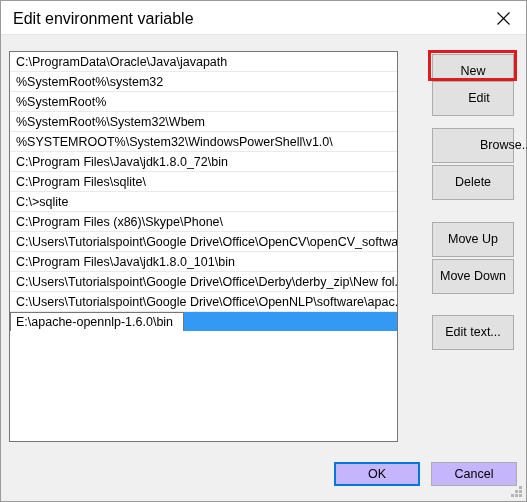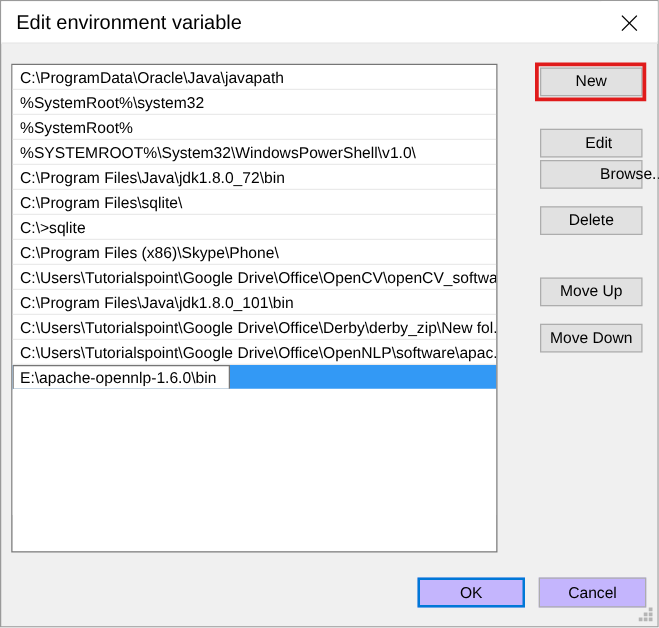--- a/index.html
+++ b/index.html
@@ -105,34 +105,34 @@
   }
   .list-filler {
     background: #ffffff;
   }
 
   
   .side-btn {
     position: absolute;
     left: 431px;
     width: 82px;
-    height: 23px;
+    height: 35px;
     background: #e1e1e1;
     border: 1px solid #adadad;
     box-sizing: border-box;
     font-family: "Liberation Sans", sans-serif;
     font-size: 12.5px;
     color: #000000;
     text-align: center;
     line-height: 21px;
     cursor: default;
     padding: 0;
   }
   #btn-new      { top: 53px; }
-  #btn-edit     { top: 102px; padding-left: 12px; }
+  #btn-edit     { top: 80px; padding-left: 12px; }
   #btn-browse   { top: 127px; padding-left: 47px; }
   #btn-delete   { top: 164px; }
   #btn-moveup   { top: 221px; }
   #btn-movedown { top: 258px; }
   #btn-edittext { top: 314px; }
 
   #new-highlight {
     position: absolute;
     left: 427px;
     top: 49px;
@@ -205,20 +205,21 @@
           <line x1="12.5" y1="0.5" x2="0.5" y2="12.5" stroke="#000000" stroke-width="1.1"></line>
         </svg>
       </span>
     </div>
   </div>
 
   <div id="listbox">
     <div class="list-row">C:\ProgramData\Oracle\Java\javapath</div>
     <div class="list-row">%SystemRoot%\system32</div>
     <div class="list-row">%SystemRoot%</div>
+    <div class="list-row">%SystemRoot%\System32\Wbem</div>
     <div class="list-row">%SYSTEMROOT%\System32\WindowsPowerShell\v1.0\</div>
     <div class="list-row">C:\Program Files\Java\jdk1.8.0_72\bin</div>
     <div class="list-row">C:\Program Files\sqlite\</div>
     <div class="list-row">C:\&gt;sqlite</div>
     <div class="list-row">C:\Program Files (x86)\Skype\Phone\</div>
     <div class="list-row">C:\Users\Tutorialspoint\Google Drive\Office\OpenCV\openCV_softwa...</div>
     <div class="list-row">C:\Program Files\Java\jdk1.8.0_101\bin</div>
     <div class="list-row">C:\Users\Tutorialspoint\Google Drive\Office\Derby\derby_zip\New fol...</div>
     <div class="list-row">C:\Users\Tutorialspoint\Google Drive\Office\OpenNLP\software\apac...</div>
     <div class="list-row editing">
@@ -226,20 +227,21 @@
     </div>
     <div class="list-filler" style="height:100px;"></div>
   </div>
 
   <button class="side-btn" id="btn-new">New</button>
   <button class="side-btn" id="btn-edit">Edit</button>
   <button class="side-btn" id="btn-browse">Browse...</button>
   <button class="side-btn" id="btn-delete">Delete</button>
   <button class="side-btn" id="btn-moveup">Move Up</button>
   <button class="side-btn" id="btn-movedown">Move Down</button>
+  <button class="side-btn" id="btn-edittext">Edit text...</button>
 
   <div id="new-highlight"></div>
 
   <button class="bottom-btn" id="btn-ok">OK</button>
   <button class="bottom-btn" id="btn-cancel">Cancel</button>
 
   <div id="resize-grip">
     <i></i>
       <i></i>
       <i></i>

